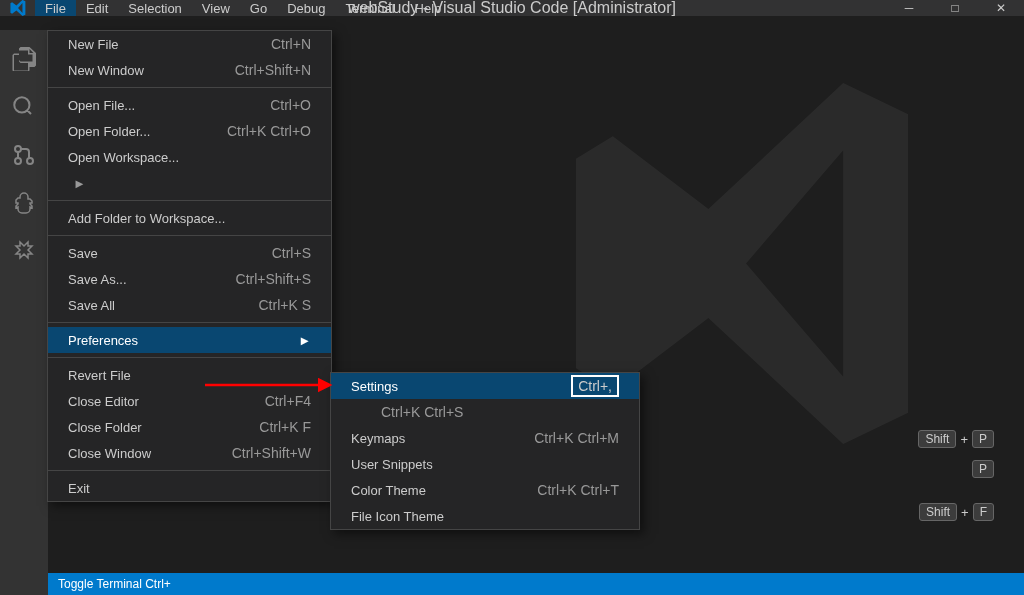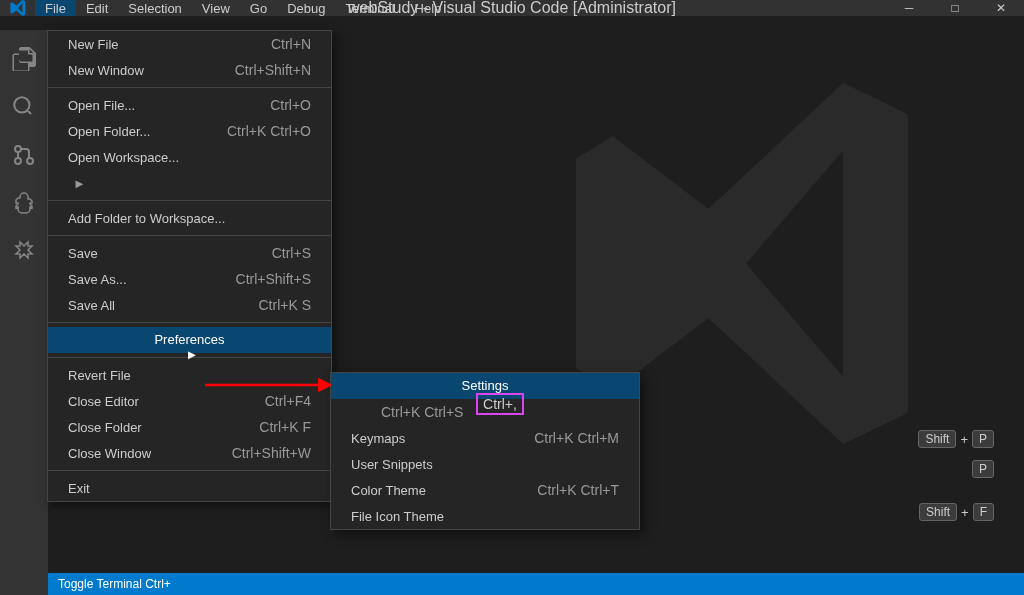--- a/index.html
+++ b/index.html
@@ -133,21 +133,20 @@
       padding: 5px 20px 5px 20px;
       cursor: pointer;
       height: 26px;
       position: relative;
       color: #cccccc;
       font-size: 13px;
     }
     .dropdown-item:hover, .dropdown-item.highlighted {
       background: #094771;
       color: #fff;
-      flex-direction: column;
     }
     .dropdown-item .item-label {
       flex: 1;
     }
     .dropdown-item .item-shortcut {
       color: #999;
       font-size: 14px;
       margin-left: 30px;
     }
     .dropdown-item.highlighted .item-shortcut {
@@ -324,21 +323,21 @@
   </div>
   <div class="dropdown-separator"></div>
   <div class="dropdown-item">
     <span class="item-label">Exit</span>
   </div>
 </div>
 
 <div class="dropdown prefs-menu">
   <div class="dropdown-item highlighted" style="position:relative;">
     <span class="item-label">Settings</span>
-    <span class="item-shortcut" style="border: 2px solid #d946ef; padding: 1px 5px; color:#cccccc;">Ctrl+,</span>
+    <span class="item-shortcut" style="border: 2px solid #ffffff; padding: 1px 5px; color:#cccccc;">Ctrl+,</span>
   </div>
   <div class="dropdown-item">
     <span class="item-shortcut">Ctrl+K Ctrl+S</span>
   </div>
   <div class="dropdown-item">
     <span class="item-label">Keymaps</span>
     <span class="item-shortcut">Ctrl+K Ctrl+M</span>
   </div>
   <div class="dropdown-item">
     <span class="item-label">User Snippets</span>

